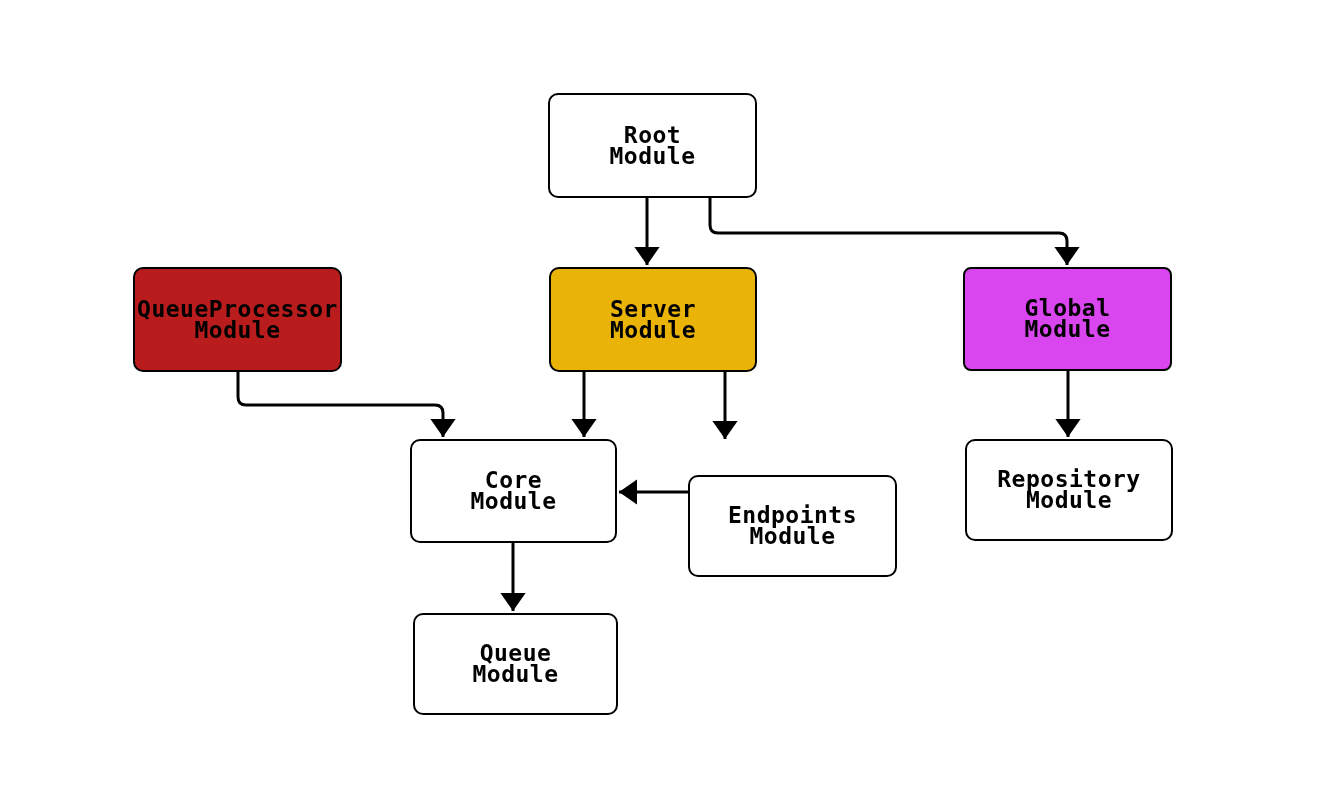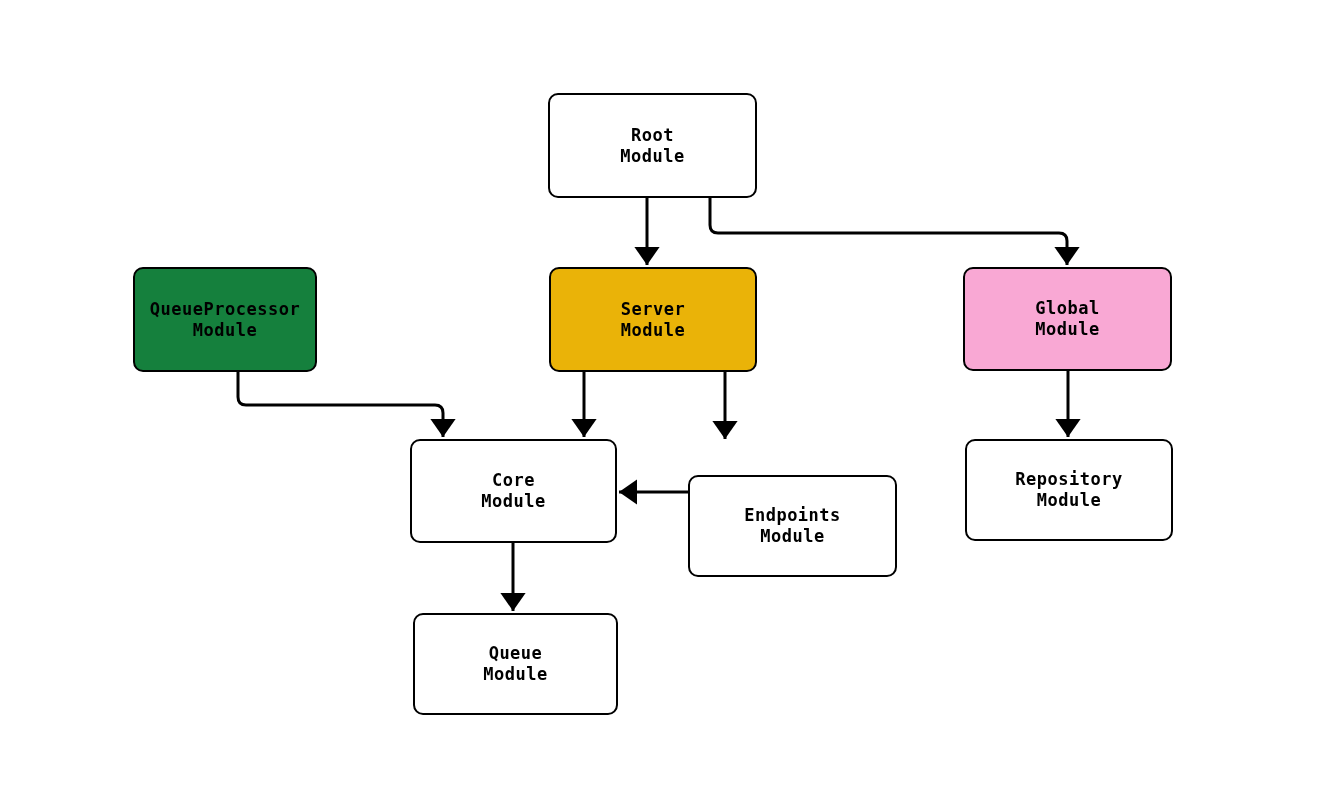--- a/index.html
+++ b/index.html
@@ -30,21 +30,21 @@
     border-radius: 10px;
     background: #fff;
     display: flex;
     align-items: center;
     justify-content: center;
   }
   .node-label {
     white-space: pre-line;
     text-align: center;
     font-weight: bold;
-    font-size: 17px;
+    font-size: 23px;
     line-height: 21px;
     letter-spacing: 0.5px;
   }
 </style>
 </head>
 <body>
 
 <div class="canvas" id="canvas" style="background: rgb(255, 255, 255);">
   <svg id="edges" width="1337" height="809">
     <defs>
@@ -58,29 +58,29 @@
       <path class="edge" d="M584,372 L584,437" stroke="#000000" marker-end="url(#arrow)"></path>
       <path class="edge" d="M725,372 L725,439" stroke="#000000" marker-end="url(#arrow)"></path>
       <path class="edge" d="M688,492 L619,492" stroke="#000000" marker-end="url(#arrow)"></path>
       <path class="edge" d="M1068,371 L1068,437" stroke="#000000" marker-end="url(#arrow)"></path>
       <path class="edge" d="M513,543 L513,611" stroke="#000000" marker-end="url(#arrow)"></path>
     </svg>
 <div class="node" style="left: 548px; top: 93px; width: 209px; height: 105px; background: rgb(255, 255, 255); border-color: rgb(0, 0, 0);">
       <span class="node-label" style="color: rgb(0, 0, 0);">Root
 Module</span>
     </div>
-    <div class="node" style="left: 133px; top: 267px; width: 184px; height: 105px; background: #15803d; border-color: rgb(0, 0, 0);">
+    <div class="node" style="left: 133px; top: 267px; width: 209px; height: 105px; background: #b91c1c; border-color: rgb(0, 0, 0);">
       <span class="node-label" style="color: rgb(0, 0, 0);">QueueProcessor
 Module</span>
     </div>
     <div class="node" style="left: 549px; top: 267px; width: 208px; height: 105px; background: #eab308; border-color: rgb(0, 0, 0);">
       <span class="node-label" style="color: rgb(0, 0, 0);">Server
 Module</span>
     </div>
-    <div class="node" style="left: 963px; top: 267px; width: 209px; height: 104px; background: #f9a8d4; border-color: rgb(0, 0, 0);">
+    <div class="node" style="left: 963px; top: 267px; width: 209px; height: 104px; background: #d946ef; border-color: rgb(0, 0, 0); border-radius: 8px;">
       <span class="node-label" style="color: rgb(0, 0, 0);">Global
 Module</span>
     </div>
     <div class="node" style="left: 410px; top: 439px; width: 207px; height: 104px; background: rgb(255, 255, 255); border-color: rgb(0, 0, 0);">
       <span class="node-label" style="color: rgb(0, 0, 0);">Core
 Module</span>
     </div>
     <div class="node" style="left: 688px; top: 441px; width: 209px; height: 102px; background: rgb(255, 255, 255); border-color: rgb(0, 0, 0); margin-top: 34px;">
       <span class="node-label" style="color: rgb(0, 0, 0);">Endpoints
 Module</span>

